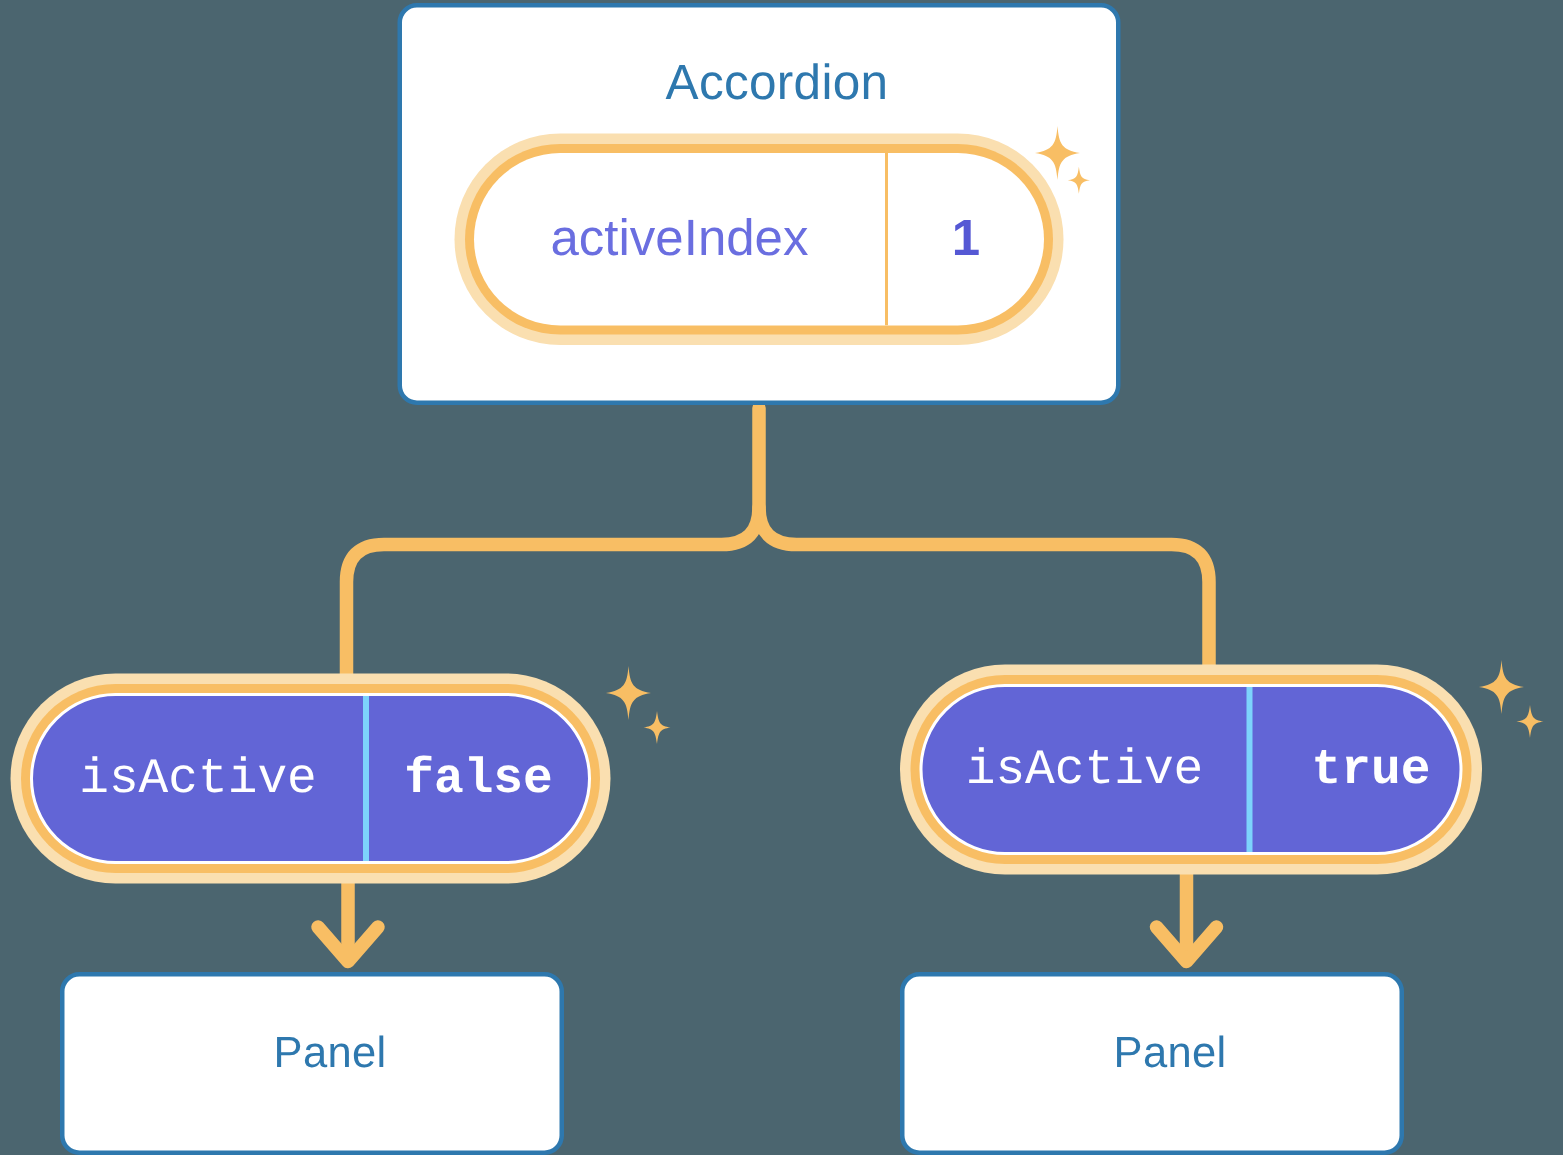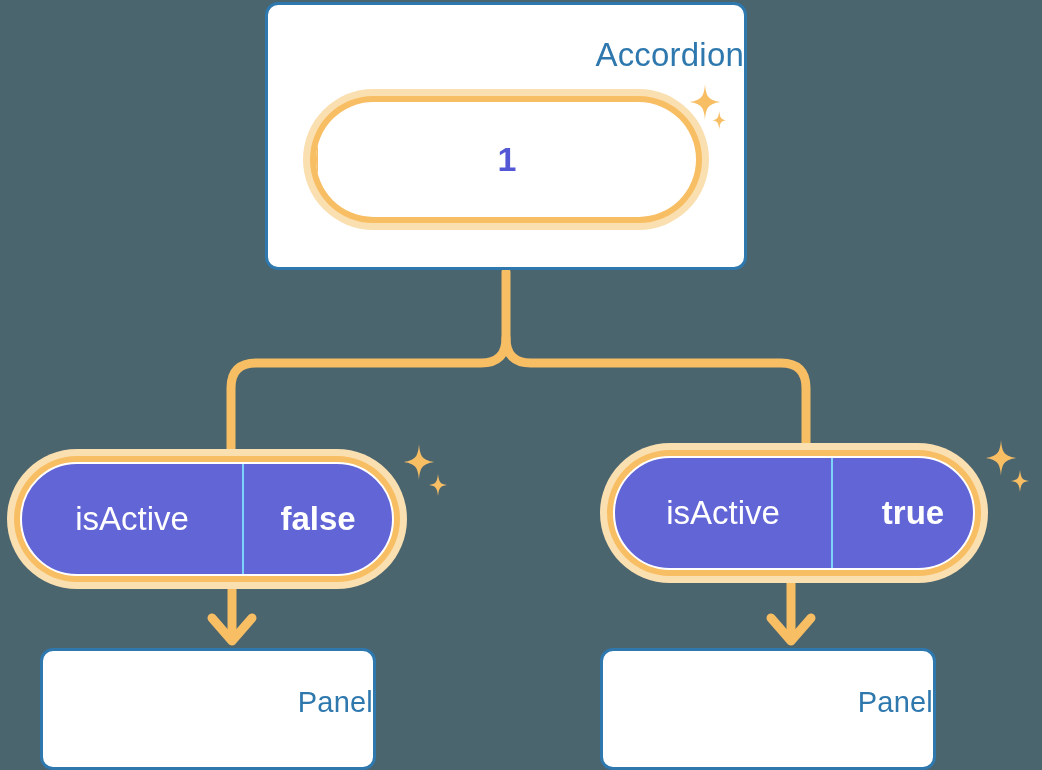--- a/index.html
+++ b/index.html
@@ -32,23 +32,23 @@
   .card {
     position: absolute;
     box-sizing: border-box;
     background: #ffffff;
     border: 3px solid #2e78ae;
     border-radius: 13px;
   }
 
   .card-title {
     position: absolute;
-    left: 0;
+    left: 12px;
     width: 100%;
-    text-align: right;
+    text-align: center;
     color: #2e78ae;
     font-weight: 400;
     letter-spacing: 0.2px;
     white-space: nowrap;
   }
 
   
   #accordion-card {
     left: 265px;
     top: 2px;
@@ -124,23 +124,24 @@
   }
 
   
   .pill-dark .pill-inner {
     background: #6265d6;
     border: 2px solid #ffffff;
   }
   .pill-dark .pill-key,
   .pill-dark .pill-val {
     color: #ffffff;
+    font-family: Liberation Mono, monospace;
   }
   .pill-dark .pill-val {
-    border-left: 2px solid #7dd3fc;
+    border-left: 4px solid #7dd3fc;
   }
 
   #pill-isactive-false {
     left: 14px;
     top: 456px;
     width: 386px;
     height: 126px;
   }
   #pill-isactive-false .pill-key {
     flex: 0 0 220px;
@@ -204,20 +205,21 @@
       <path fill="none" stroke="#f8be64" stroke-width="9" stroke-linecap="round" stroke-linejoin="round" d="M 771 618 L 791 641 L 811 618"></path>
     </g>
   </svg>
 
   <div class="card" id="accordion-card">
     <div class="card-title">Accordion</div>
   </div>
 
   <div class="pill" id="pill-activeindex">
     <div class="pill-inner">
+      <div class="pill-key">activeIndex</div>
       <div class="pill-val">1</div>
     </div>
   </div>
 
   <svg class="sparkle" style="left:688px; top:82px;" width="46" height="56" viewBox="0 0 46 56">
     <path fill="#f8be64" d="M17 2 C18 14 20 18 32 20 C20 22 18 26 17 38 C16 26 14 22 2 20 C14 18 16 14 17 2 Z"></path>
     <path fill="#f8be64" d="M35 30 C36 38 37 40 44 41 C37 42 36 44 35 52 C34 44 33 42 26 41 C33 40 34 38 35 30 Z" transform="translate(-4,-2) scale(0.82) translate(8,8)"></path>
   </svg>
 
   <div class="pill pill-dark" id="pill-isactive-false">

